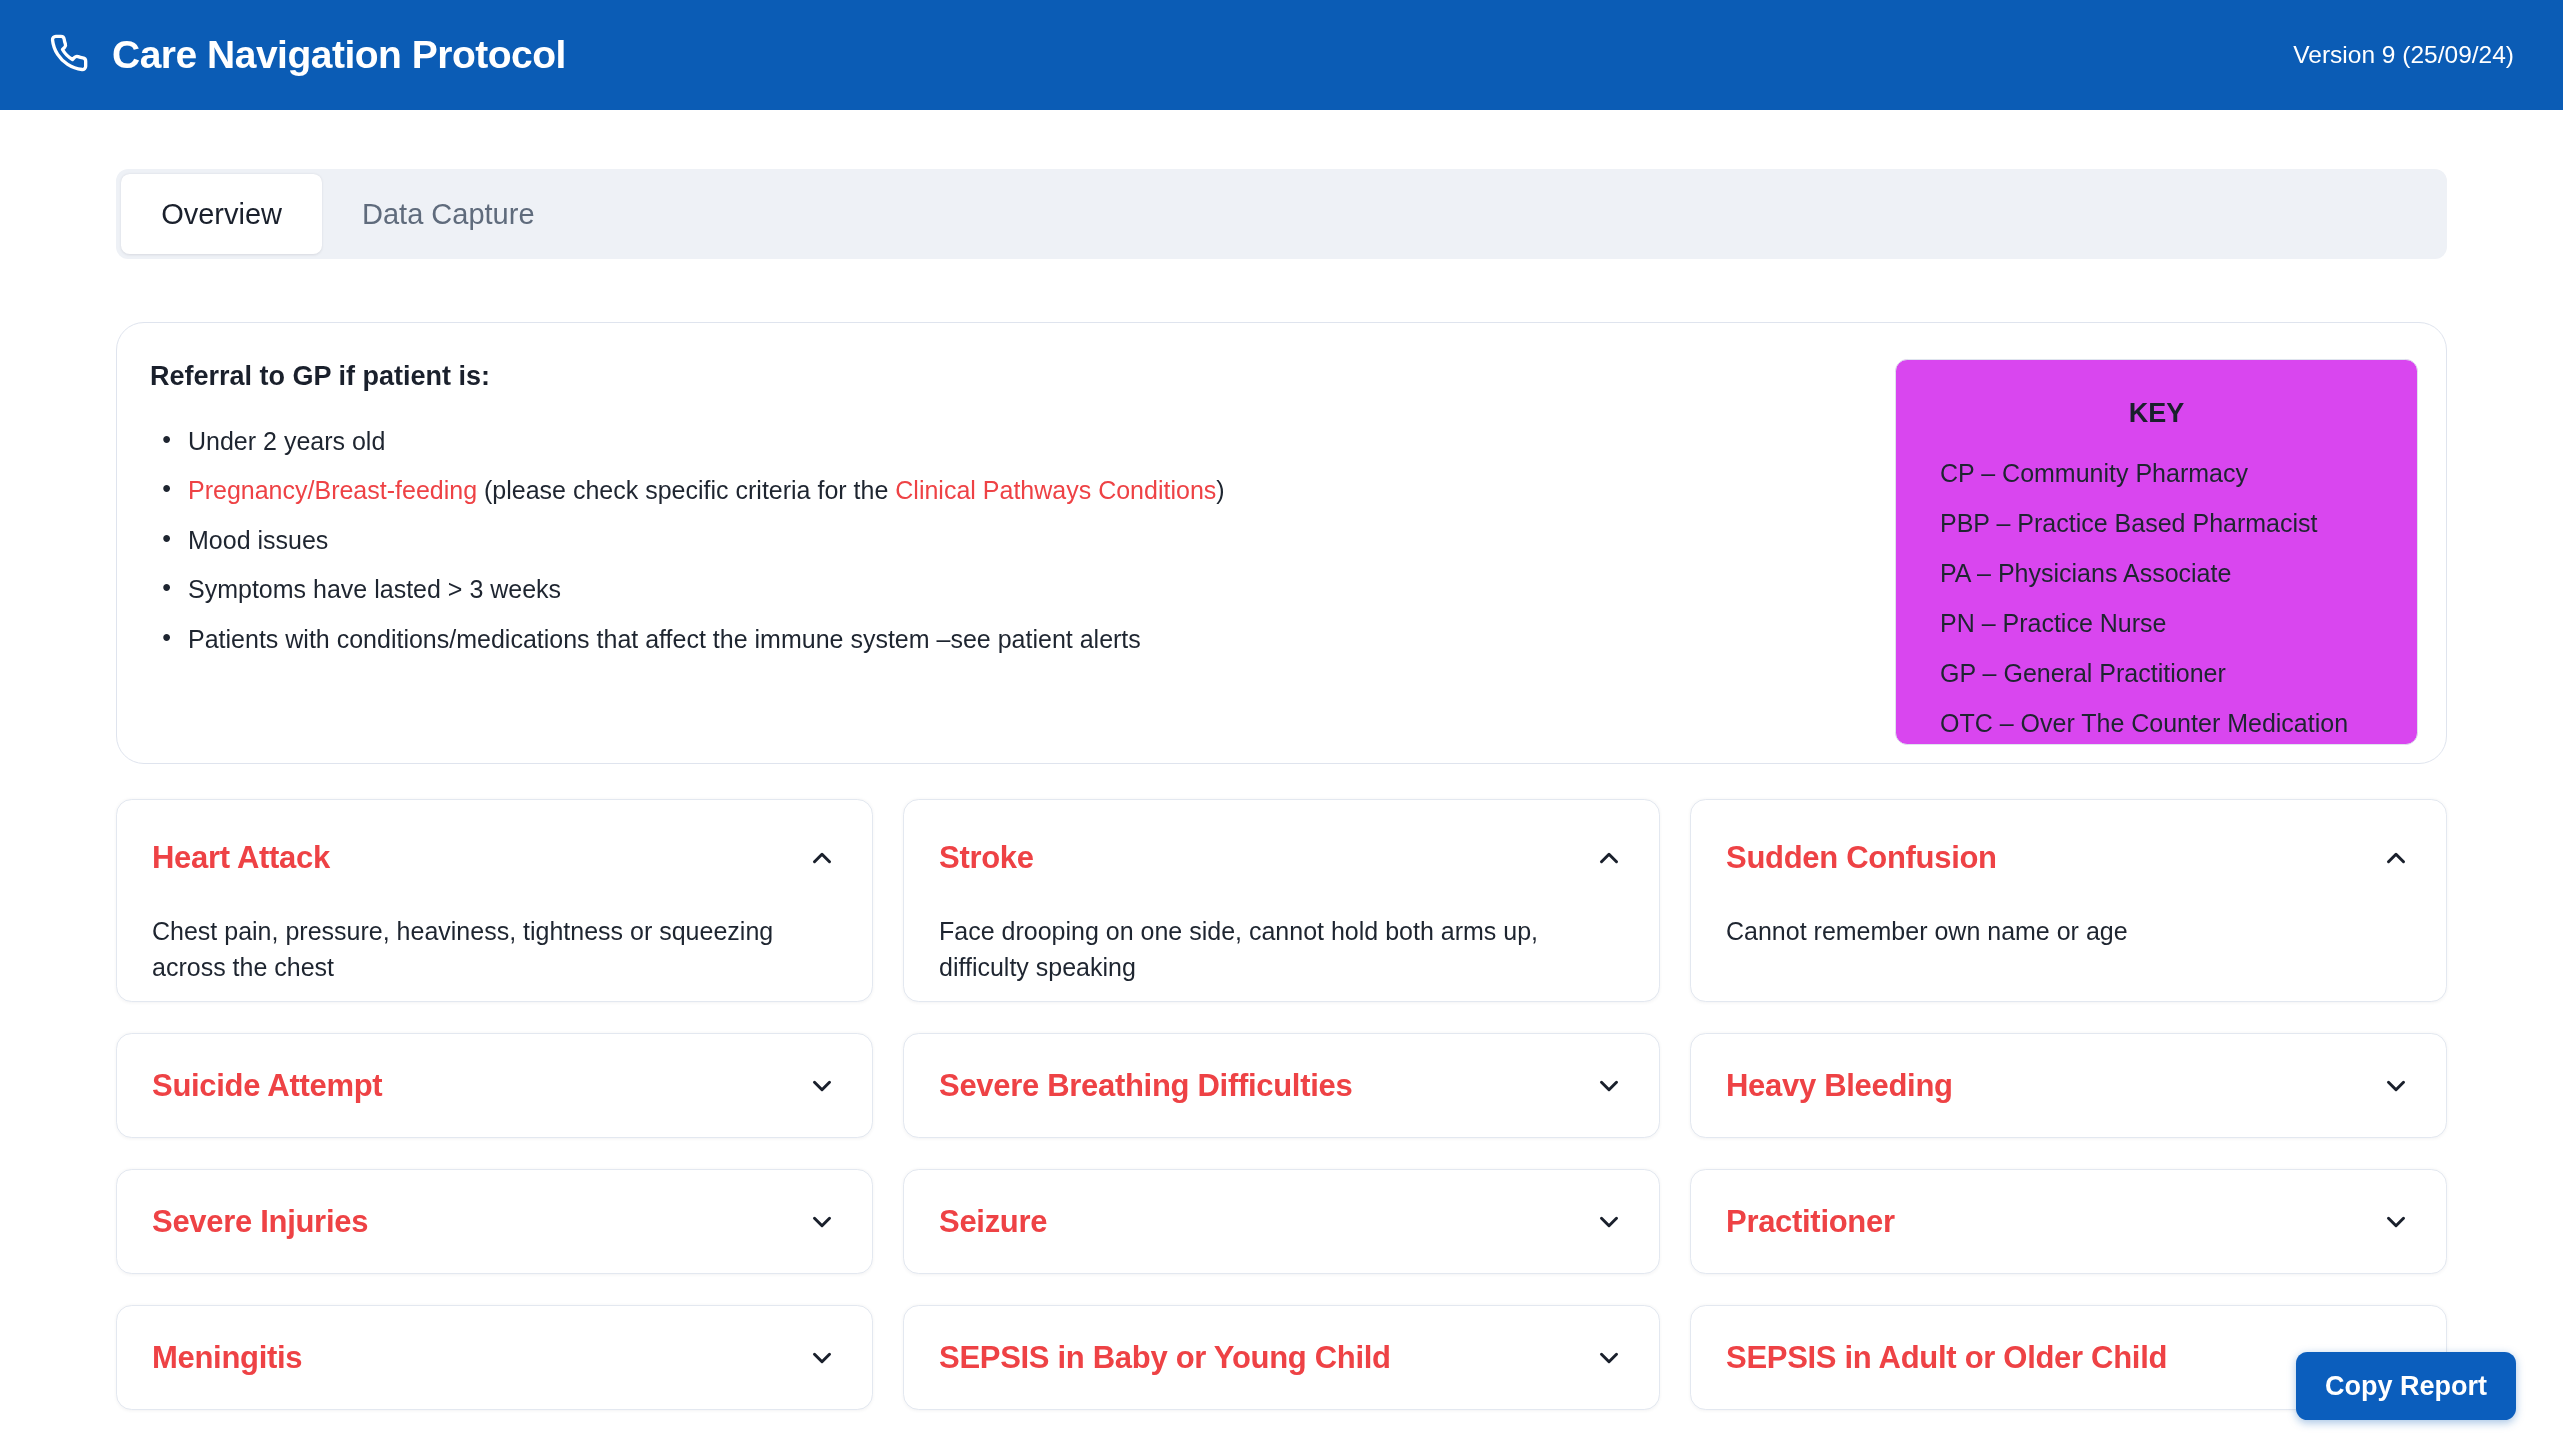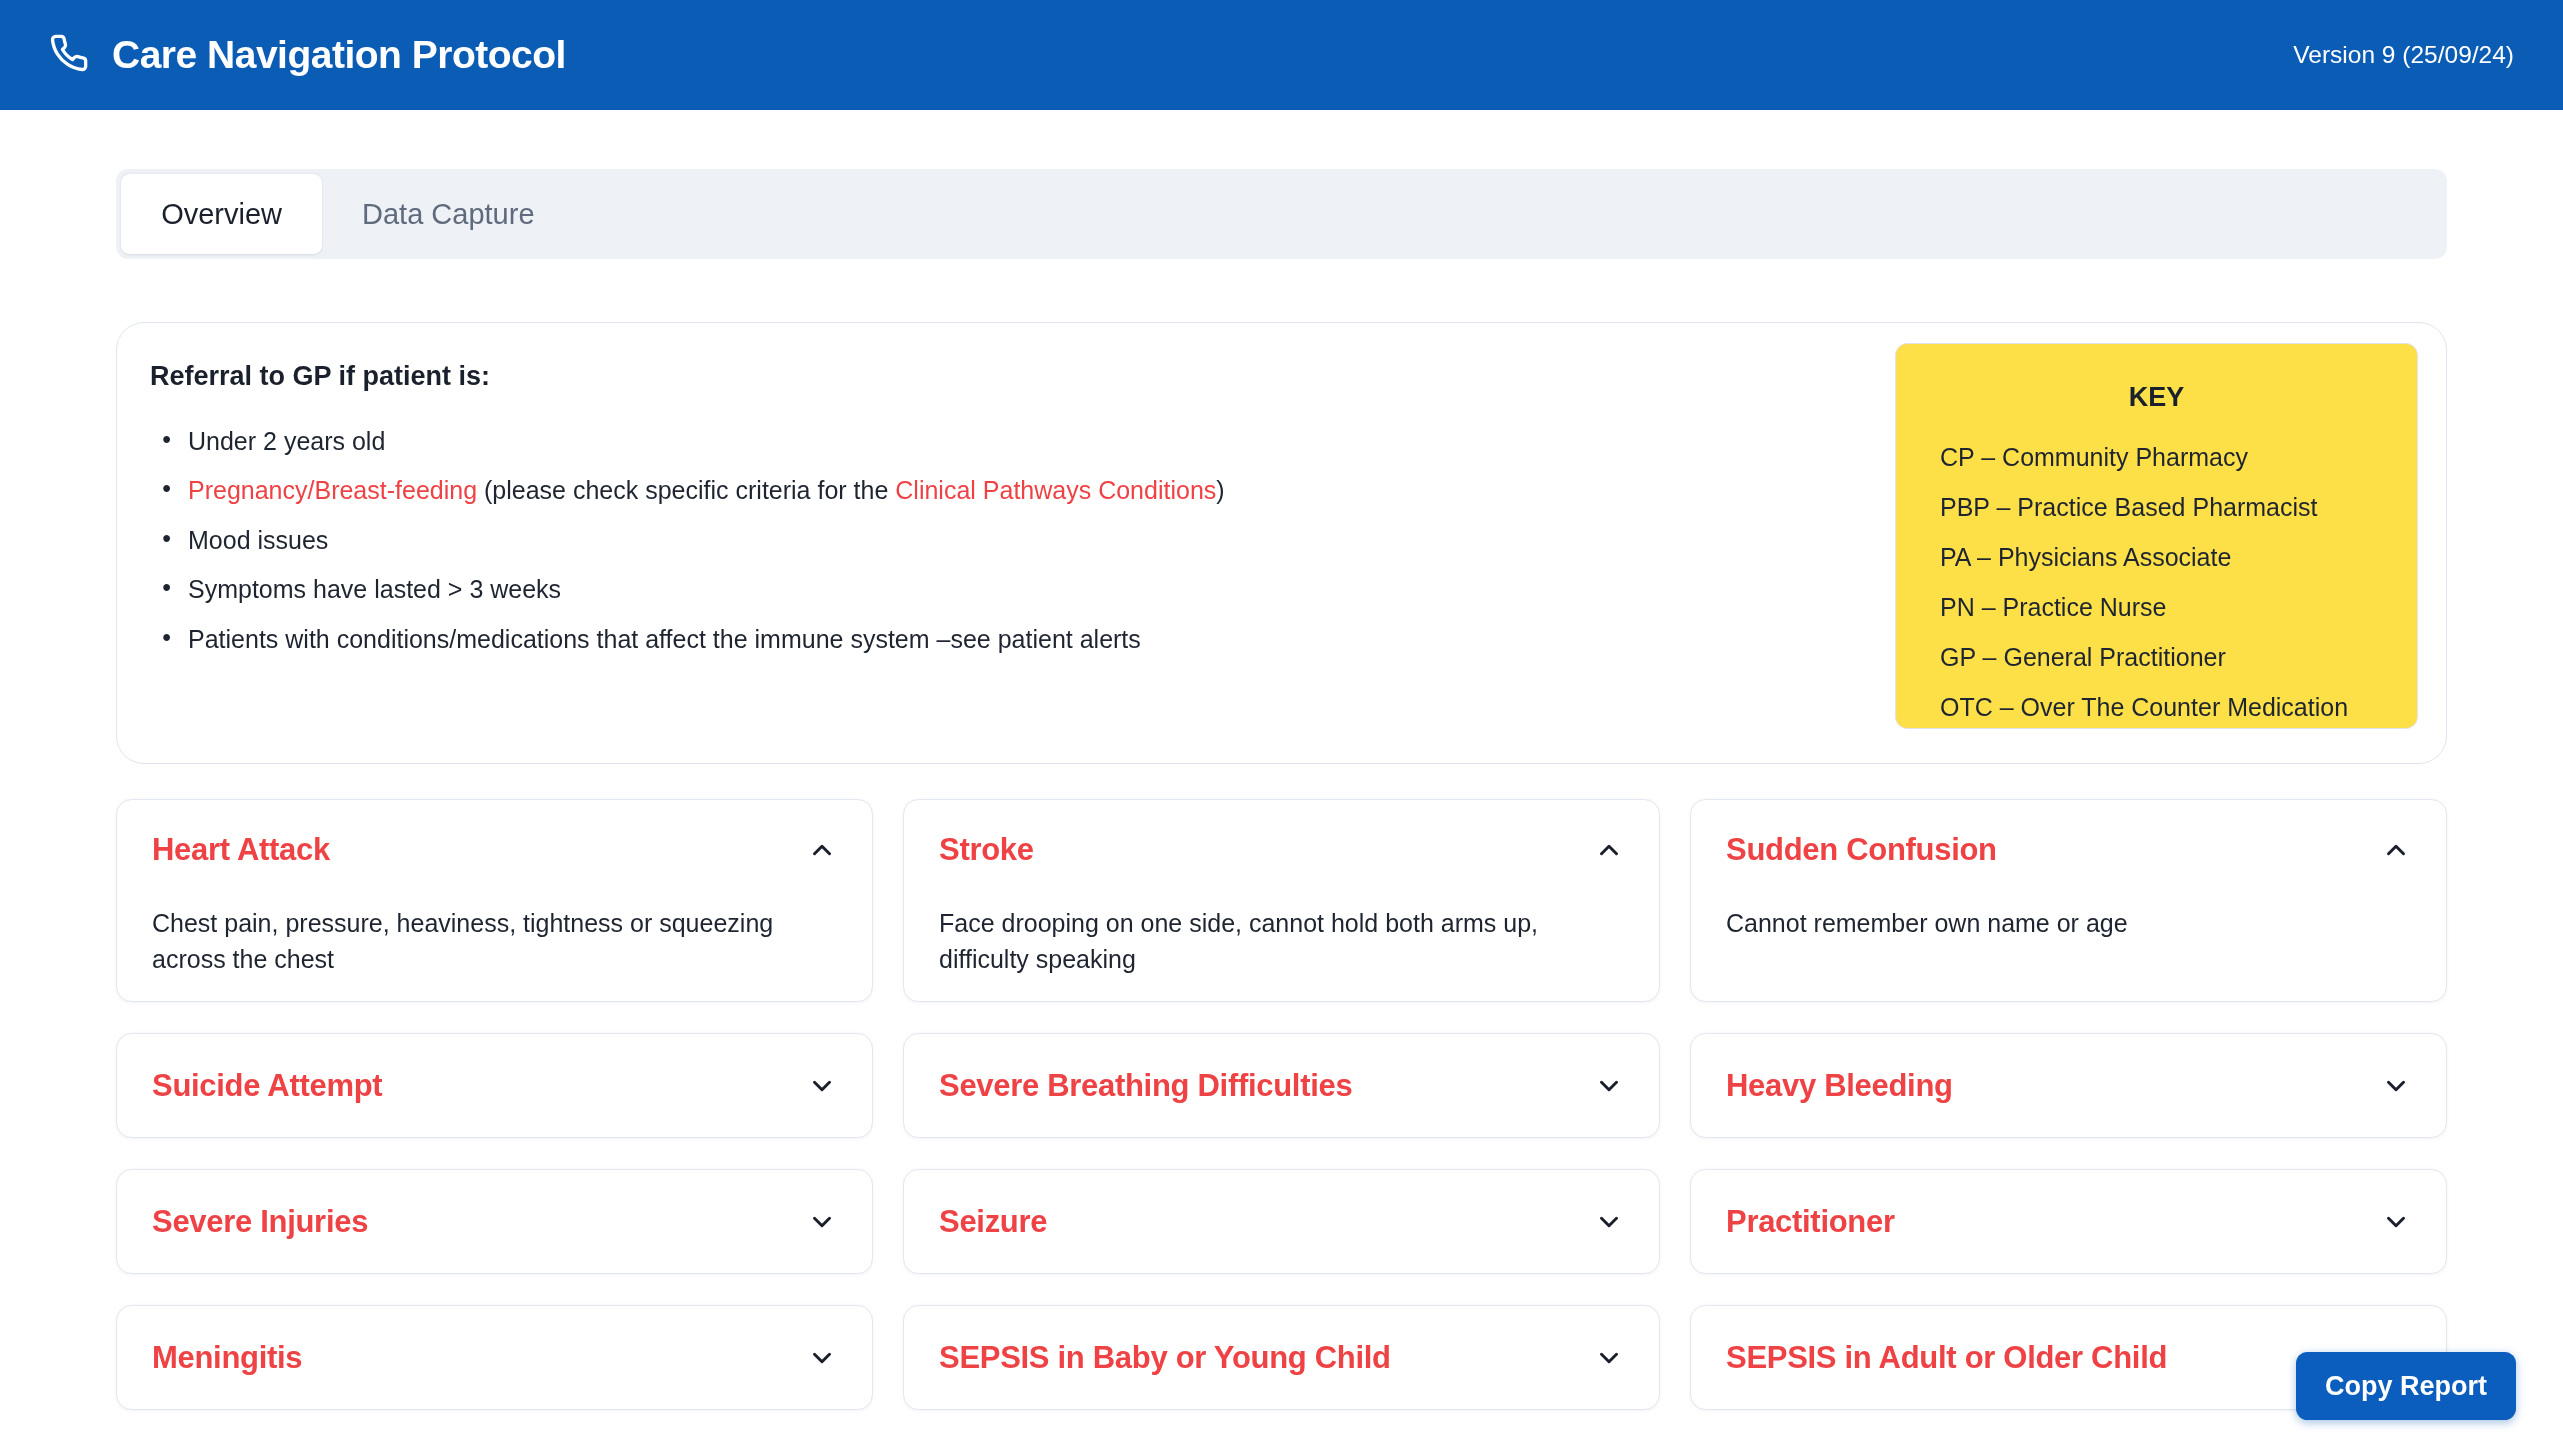--- a/index.html
+++ b/index.html
@@ -30,38 +30,38 @@
     border:1.7px solid #dfe4ee; border-radius:28px; background:#fff; padding:38px 18px 35px 33px; }
   .referral-heading { font-size:27px; font-weight:700; color:#1a202c; margin-bottom:33px; }
   .referral-list { list-style:none; max-width:1530px; }
   .referral-list li { position:relative; padding-left:38px; font-size:25px;
     color:#1e2530; margin-bottom:17.5px; line-height:1.0; padding-top:3.5px; padding-bottom:3.5px; }
   .referral-list li::before { content:"•"; position:absolute; left:12.2px; top:1.7px;
     font-size:25px; color:#1e2530; }
   .red-text { color:var(--alert-red,#ee4245); }
 
   
-  .key-box { position:absolute; top:20px; right:28px; width:523px; height:386px;
-    border:1.7px solid #dfe4ee; border-radius:12.2px; background:#fde047; padding:26px 0 0 44px; }
+  .key-box { position:absolute; top:36px; right:28px; width:523px; height:386px;
+    border:1.7px solid #dfe4ee; border-radius:12.2px; background:#d946ef; padding:26px 0 0 44px; }
   .key-title { text-align:center; font-size:27px; font-weight:700; color:#1a202c;
     margin:12.2px 44px 30px 0; }
   .key-entry { font-size:25px; color:#1e2530; margin-bottom:21px; }
 
   
   .section-heading { margin-top:68px; display:flex; align-items:center; gap:21px;
     color:var(--alert-red,#ee4245); }
   .section-heading .heading-text { font-size:36px; font-weight:700; letter-spacing:-0.3px; }
 
   
   .cards-grid { margin-top:35px; display:grid; grid-template-columns:repeat(3,1fr);
     column-gap:30px; row-gap:31px; }
   .card { background:#fff; border:1.7px solid #e3e8f0; border-radius:15.7px;
     box-shadow:0 0.9px 3.5px rgba(16,24,40,.05); padding:0 35px; cursor:pointer; }
   .card.collapsed { height:105px; display:flex; align-items:center; justify-content:space-between; }
-  .card.expanded { height:203px; padding-top:32px; }
+  .card.expanded { height:203px; padding-top:40px; }
   .card-head { display:flex; align-items:center; justify-content:space-between; }
   .card-title { color:var(--alert-red,#ee4245); font-size:31px; font-weight:700;
     letter-spacing:-0.3px; }
   .card-body { margin-top:38px; font-size:25px; line-height:1.42; color:#1e2530;
     padding-right:35px; }
   .chev { width:31px; height:31px; display:flex; align-items:center; justify-content:center; }
 
   
   .copy-report-btn { position:fixed; right:47px; bottom:29px; z-index:10;
     background:var(--button-blue,#0b5ebd); color:#fff; border:none; border-radius:11.4px;

